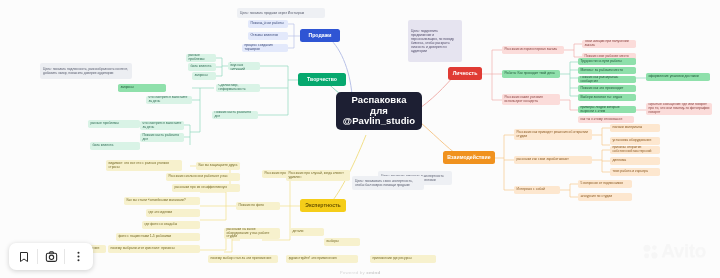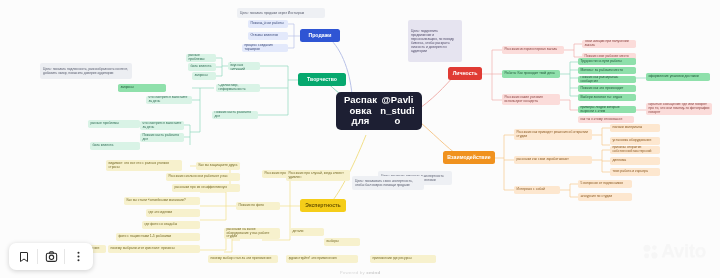--- a/index.html
+++ b/index.html
@@ -196,21 +196,21 @@
     <path d="M198,166 L190,166" stroke="#f2e08a" stroke-width=".7" fill="none"></path>
     <path d="M236,206 L226,206" stroke="#f2e08a" stroke-width=".7" fill="none"></path>
     <path d="M226,192 L226,220" stroke="#f2e08a" stroke-width=".7" fill="none"></path>
     <path d="M226,192 L200,192 M226,206 L200,206 M226,220 L200,220" stroke="#f2e08a" stroke-width=".7" fill="none"></path>
     <path d="M226,230 L226,250 L200,250" stroke="#f2e08a" stroke-width=".7" fill="none"></path>
     <path d="M240,240 L232,240" stroke="#f2e08a" stroke-width=".7" fill="none"></path>
     <path d="M232,232 L232,252" stroke="#f2e08a" stroke-width=".7" fill="none"></path>
     <path d="M232,232 L224,232 M232,252 L224,252" stroke="#f2e08a" stroke-width=".7" fill="none"></path>
   </svg>
 
-  <div class="node n-root" style="left:336px; top:92px; width:86px; height:38px; flex-direction:row;">
+  <div class="node n-root" style="left:336px; top:92px; width:86px; height:38px; flex-direction:column;">
     <span>Распаковка для</span>
     <span>@Pavlin_studio</span>
   </div>
 
   <div class="node n-main m-sales" style="left:300px; top:29px; width:40px; height:13px;">
     <span>Продажи</span>
   </div>
 
   <div class="node n-main m-content" style="left:298px; top:73px; width:48px; height:13px;">
     <span>Творчество</span>

